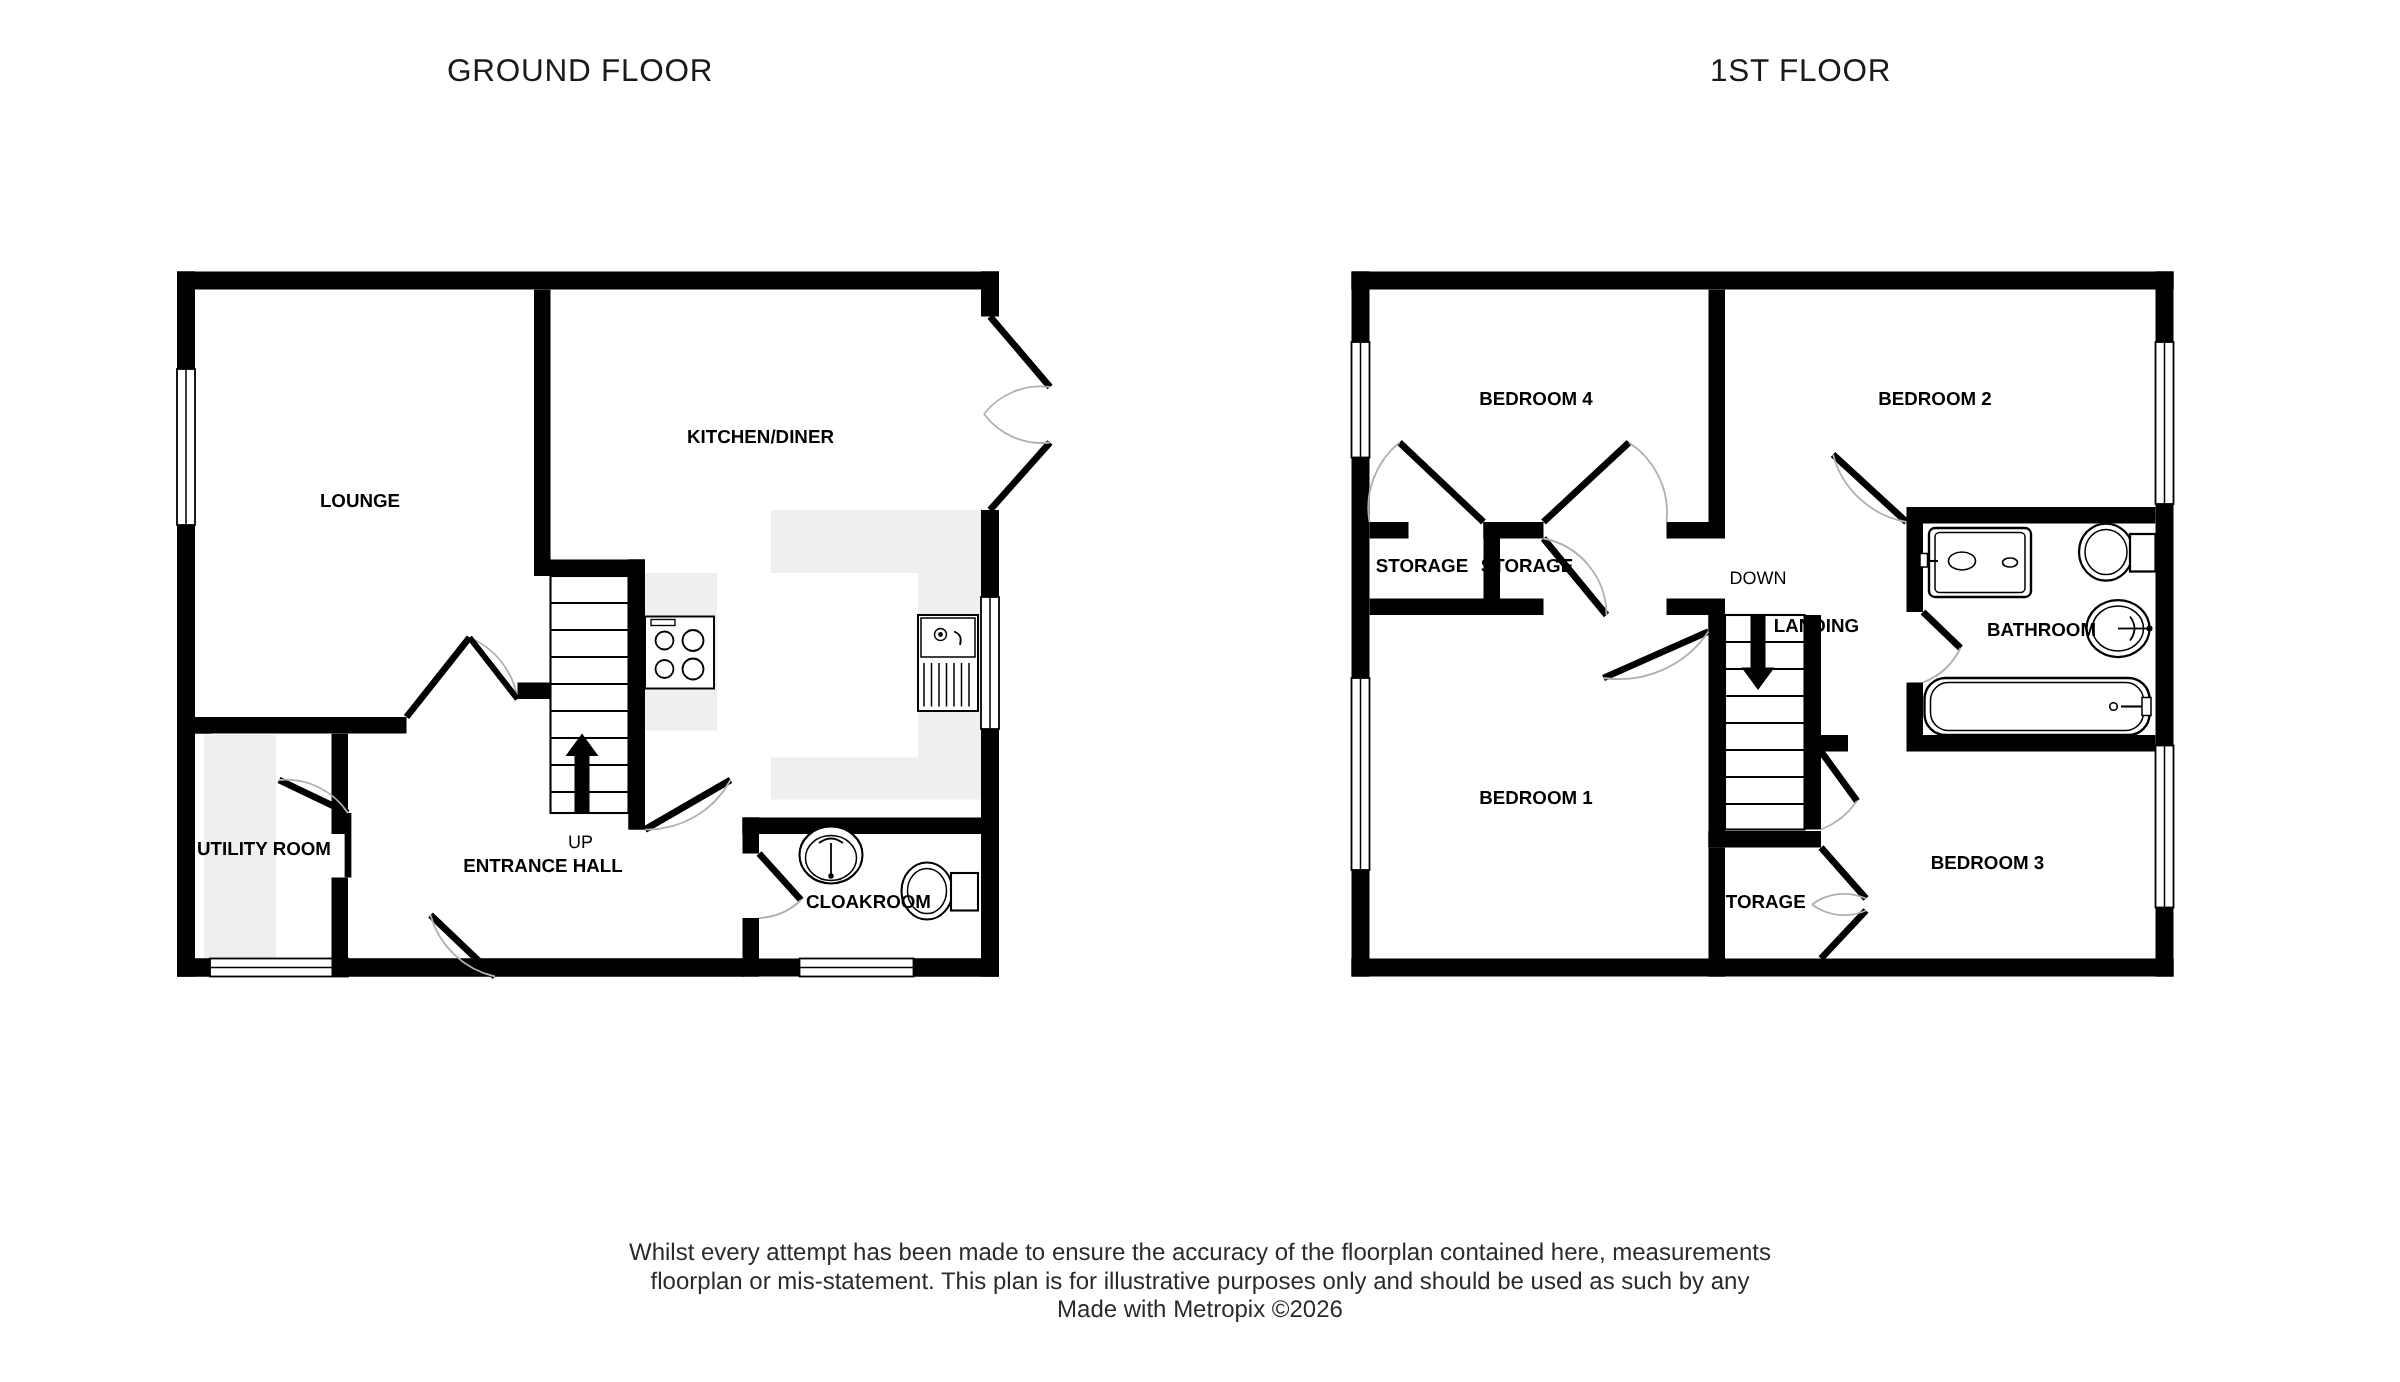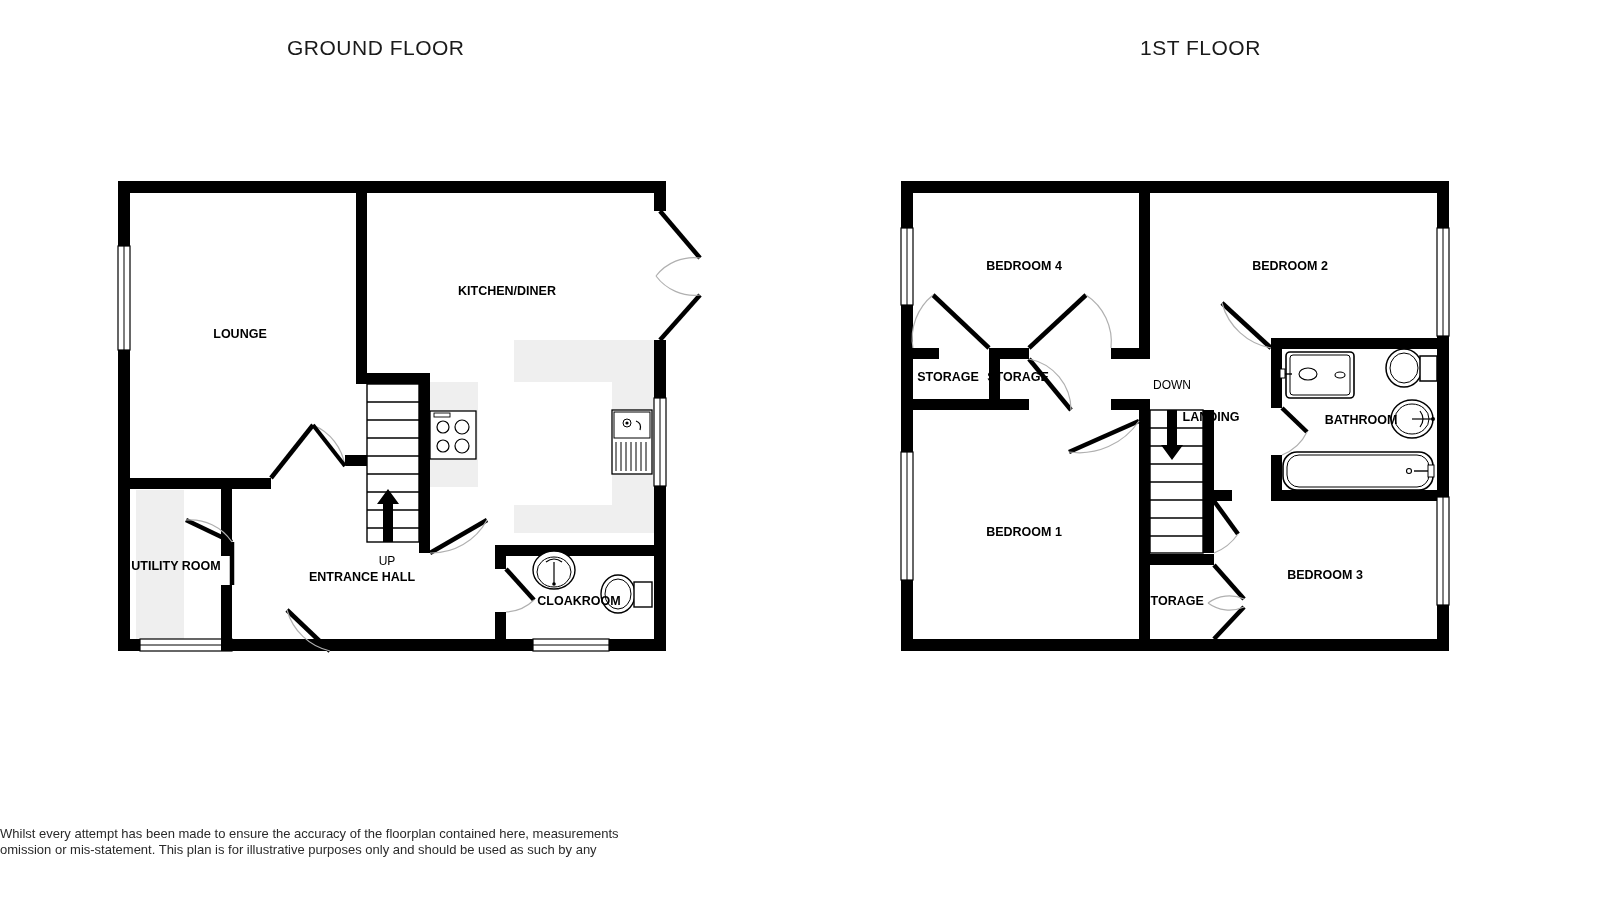--- a/index.html
+++ b/index.html
@@ -19,21 +19,21 @@
     inset: 0;
   }
   .floor-title {
     position: absolute;
     font-size: 21px;
     color: #1a1a1a;
     letter-spacing: 0.5px;
     font-weight: 400;
     white-space: nowrap;
   }
-  #ground-title { left: 287px; top: 36px; text-align: right; }
+  #ground-title { left: 298px; top: 36px; text-align: right; }
   #first-title  { left: 1140px; top: 36px; }
 
   .plan-svg {
     position: absolute;
     left: 0;
     top: 0;
   }
 
   .room-label {
     font-family: "Liberation Sans", sans-serif;
@@ -50,22 +50,22 @@
     fill: #000000;
     text-anchor: middle;
     dominant-baseline: middle;
   }
 
   .footer {
     position: absolute;
     left: 0;
     right: 0;
     top: 826px;
-    text-align: left;
-    font-size: 13px;
+    text-align: center;
+    font-size: 16px;
     line-height: 1.2;
     color: #2a2a2a;
   }
   .footer .line { display: block; }
   .footer .made { display: block; margin-top: 0px; }
 </style>
 </head>
 <body>
 
 <div class="stage">
@@ -384,16 +384,17 @@
       <text class="room-label" x="1211" y="418">LANDING</text>
       <text class="room-label" x="1024" y="533">BEDROOM 1</text>
       <text class="room-label" x="1325" y="576">BEDROOM 3</text>
       <text class="room-label" x="1173" y="602">STORAGE</text>
       <text class="dir-label" x="1172" y="386">DOWN</text>
     </g>
   </svg>
 
   <div class="footer">
     <span class="line">Whilst every attempt has been made to ensure the accuracy of the floorplan contained here, measurements</span>
-    <span class="line">omission or mis-statement. This plan is for illustrative purposes only and should be used as such by any</span>
+    <span class="line">floorplan or mis-statement. This plan is for illustrative purposes only and should be used as such by any</span>
+    <span class="made">Made with Metropix ©2026</span>
   </div>
 
 </div>
 
 </body></html>

